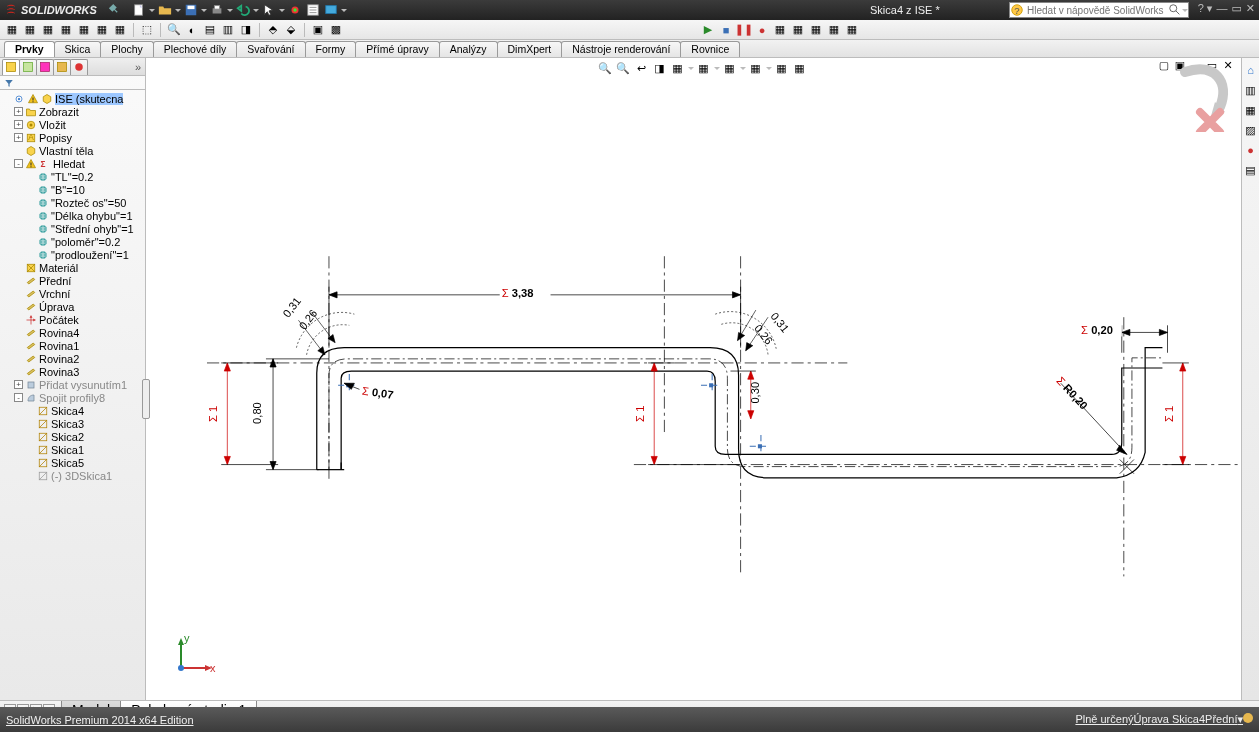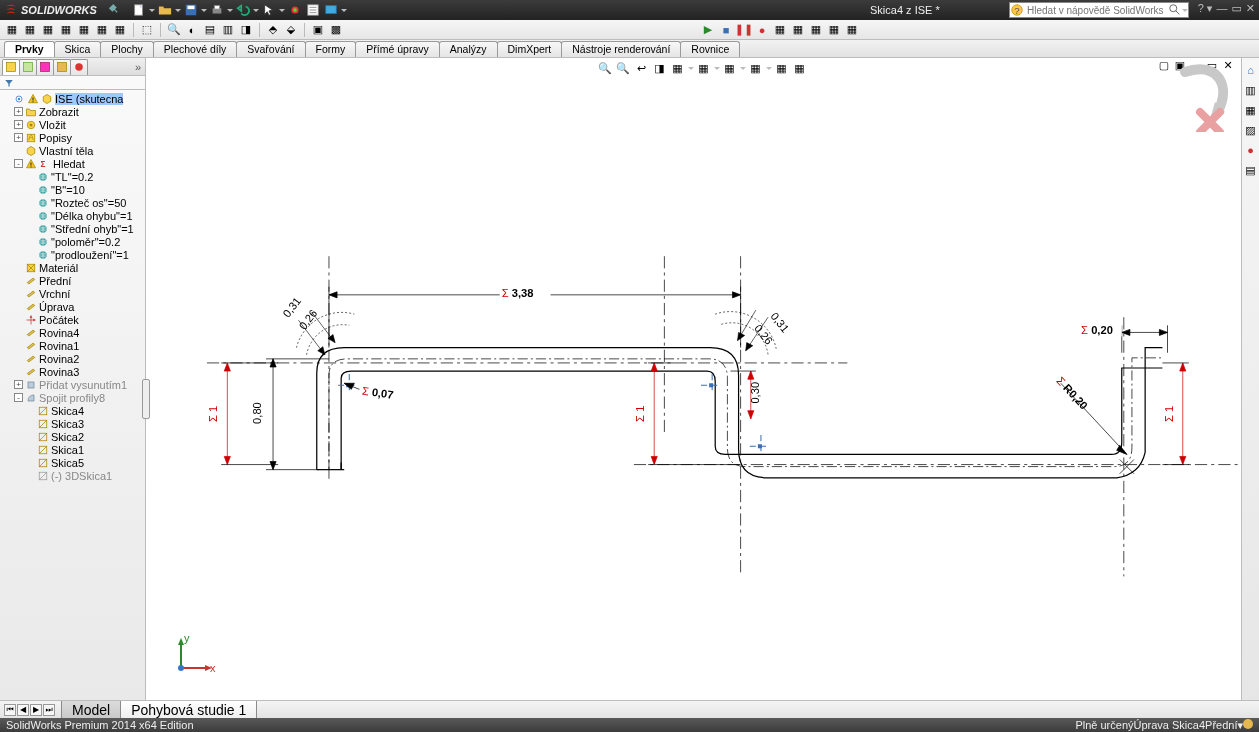--- a/index.html
+++ b/index.html
@@ -54,21 +54,21 @@
 .voverlay{position:absolute;right:24px;top:4px;}
 .vcorner{position:absolute;right:24px;top:0;display:flex;gap:2px;}
 .vcorner .gbtn{width:14px;height:14px;}
 
 
 .btabs{position:absolute;left:0;right:0;bottom:14px;height:18px;border-top:1px solid #bcbcbc;background:linear-gradient(#f4f4f4,#e4e4e4);display:flex;align-items:center;padding-left:4px;}
 .btabs .nav{display:flex;gap:1px;margin-right:6px;}
 .btabs .nav button{width:12px;height:12px;border:1px solid #999;background:#f6f6f6;font-size:8px;line-height:8px;}
 .btabs .btab{padding:1px 10px;border:1px solid #8a8a8a;border-top:none;background:linear-gradient(#fff,#eee);margin-right:-1px;font-size:14px;}
 .btabs .btab.active{background:linear-gradient(#dcdcdc,#c8c8c8);}
-.status{position:absolute;left:0;right:0;bottom:0;height:14px;background:linear-gradient(#5a5a5a,#3b3b3b);color:#eee;display:flex;align-items:center;padding:0 6px;font-size:10px;}
+.status{position:absolute;left:0;right:0;bottom:0;height:25px;background:linear-gradient(#5a5a5a,#3b3b3b);color:#eee;display:flex;align-items:center;padding:0 6px;font-size:10px;text-decoration:underline;}
 .status .right{margin-left:auto;display:flex;align-items:flex-start;}
 
 
 .dim{font-family:Arial;font-size:11px;}
 .dim-red{fill:#c00;}
 .dim-blk{fill:#000;}
 </style>
 </head>
 <body>
 

